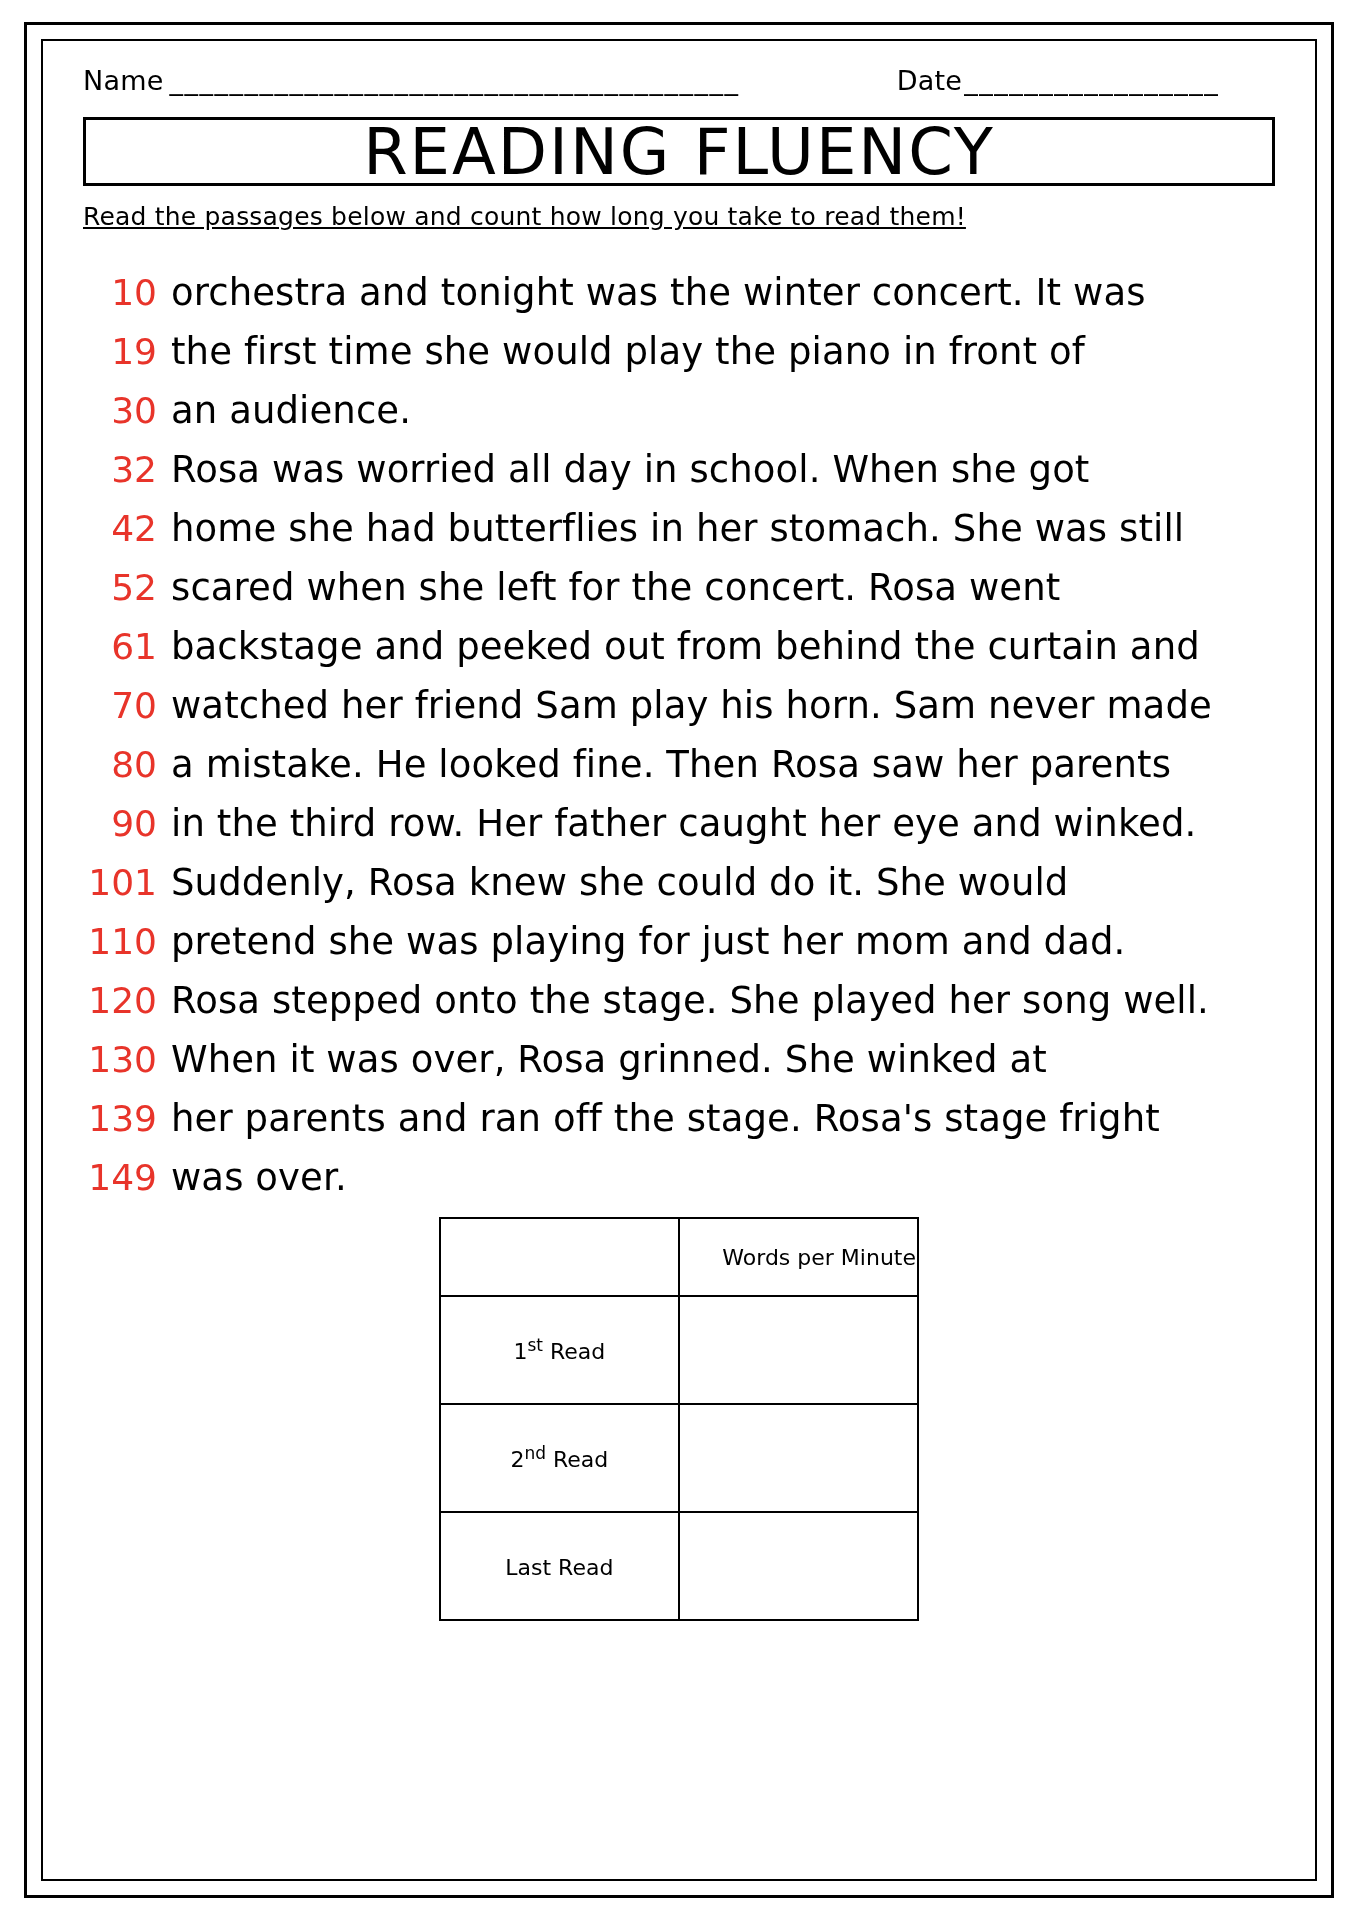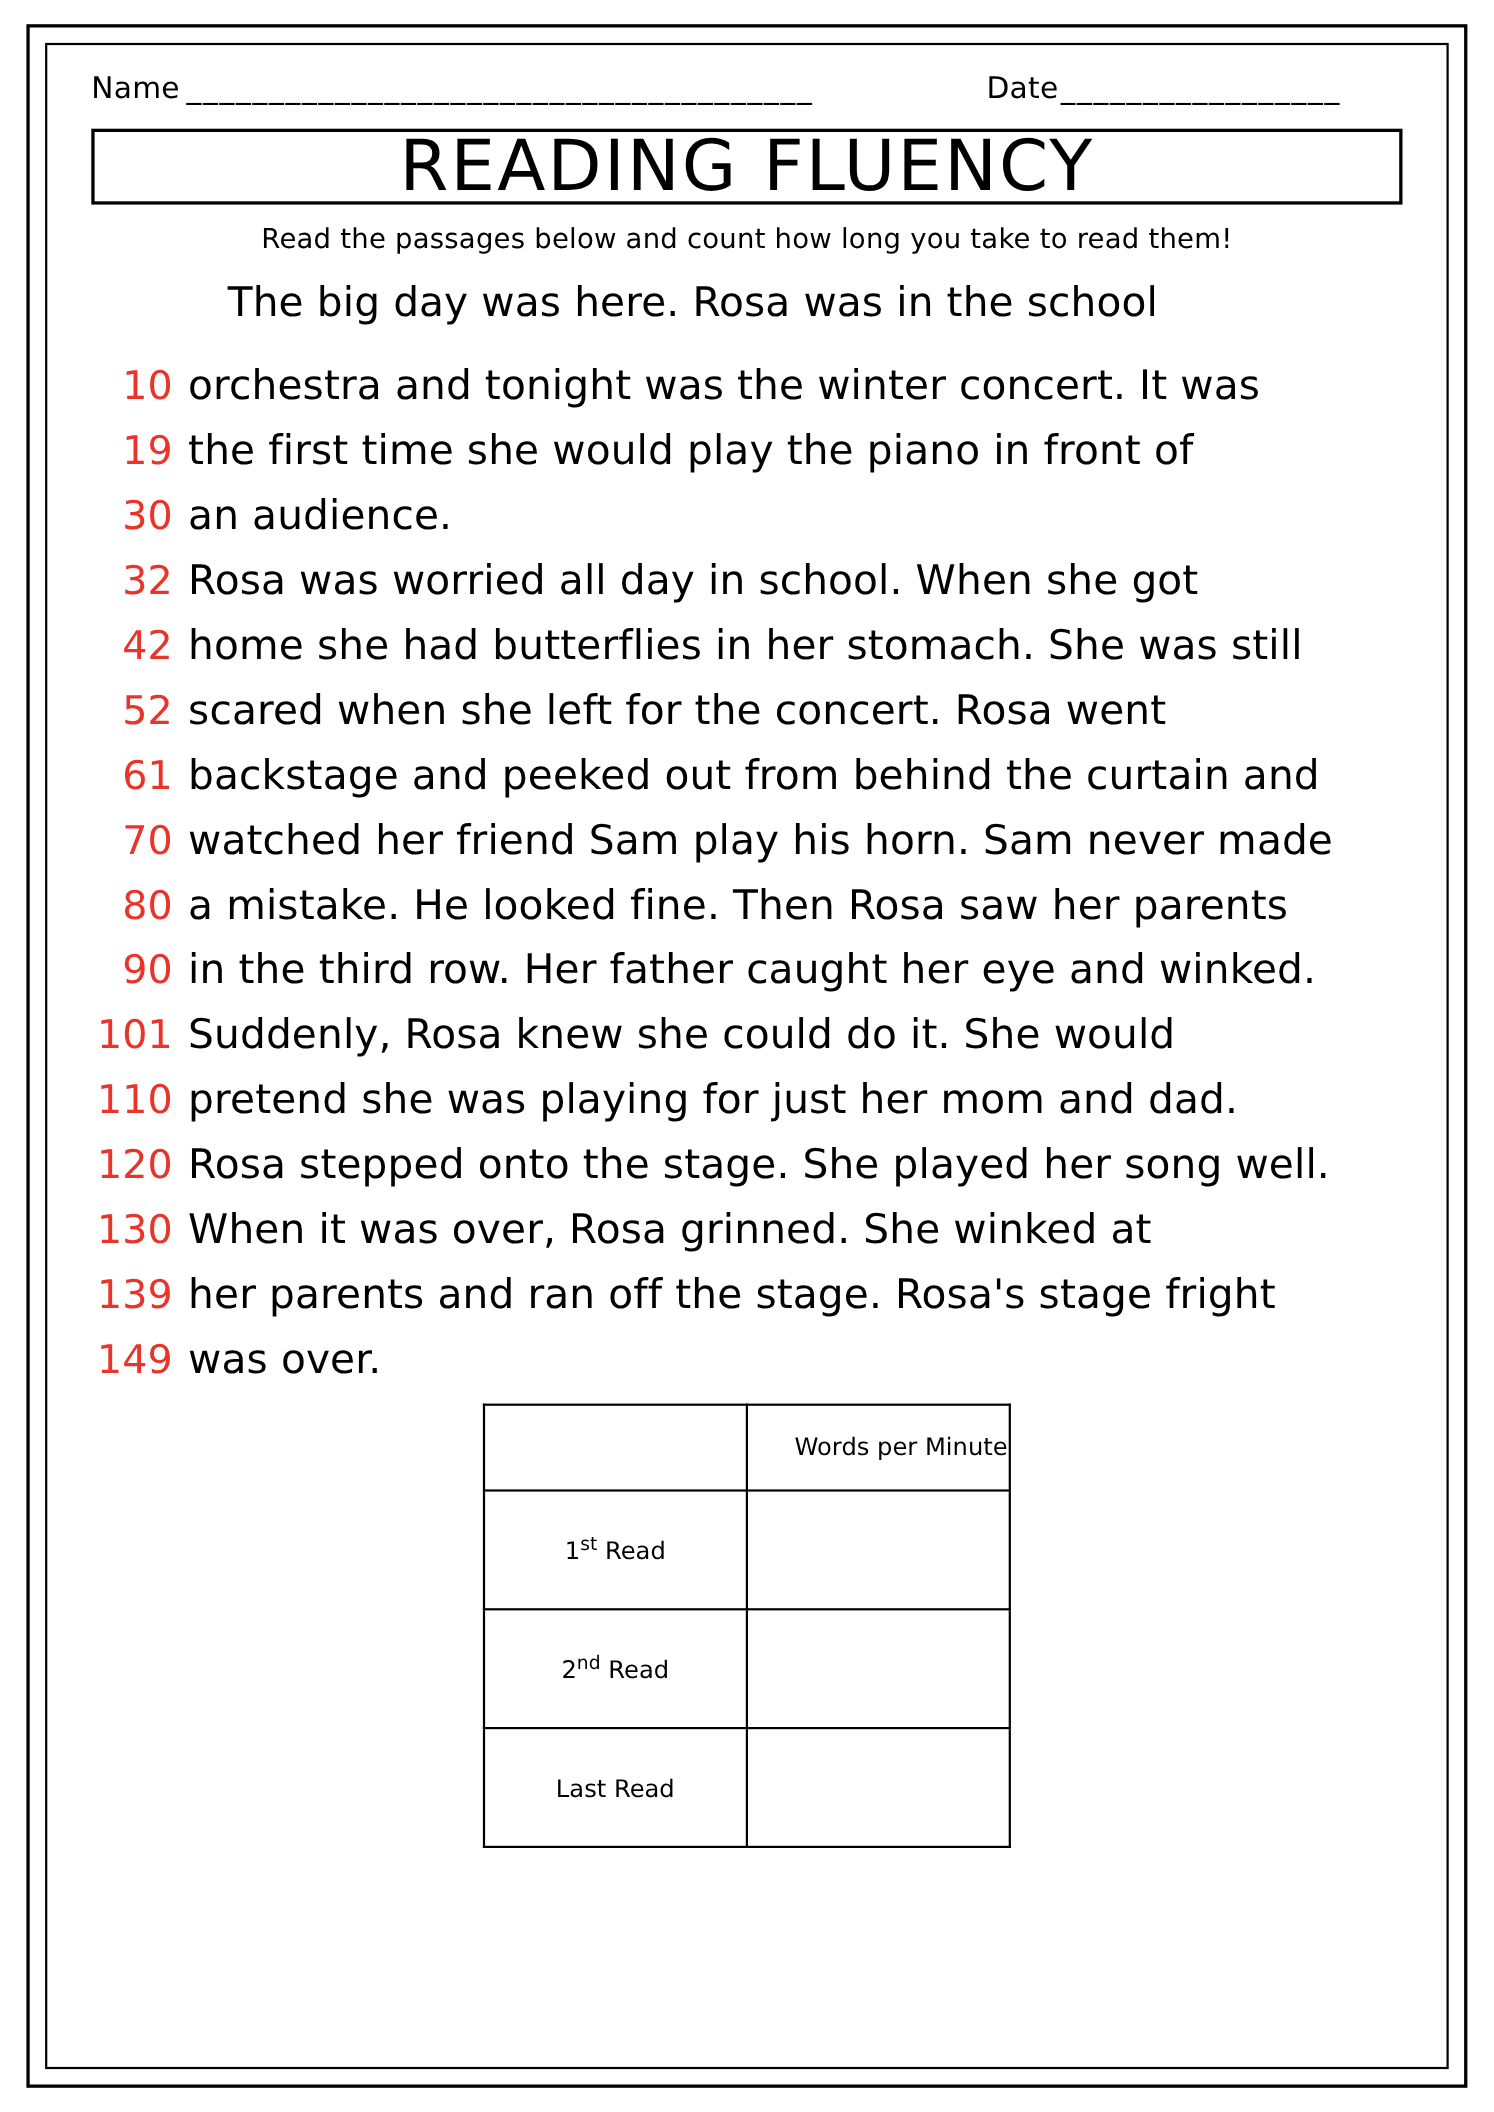--- a/index.html
+++ b/index.html
@@ -74,24 +74,24 @@
     box-sizing: border-box;
   }
   .title-box .title {
     font-size: 64px;
     letter-spacing: 2px;
     font-weight: 400;
     font-family: "DejaVu Sans", sans-serif;
   }
 
   .subtitle {
-    text-align: center;
     font-size: 25px;
     margin-top: 16px;
     letter-spacing: 0.2px;
+    text-decoration: underline;
   }
 
   .passage-title {
     text-align: center;
     font-size: 48px;
     margin-top: 26px;
     letter-spacing: 0.5px;
   }
 
   
@@ -161,24 +161,20 @@
       </div>
 
       <div class="title-box">
         <div class="title">READING FLUENCY</div>
       </div>
 
       <div class="subtitle">Read the passages below and count how long you take to read them!</div>
 
 
       <div class="passage">
-        <div class="line first">
-          <span class="count"></span>
-          <span class="text">The big day was here. Rosa was in the school</span>
-        </div>
         <div class="line">
           <span class="count">10</span>
           <span class="text">orchestra and tonight was the winter concert. It was</span>
         </div>
         <div class="line">
           <span class="count">19</span>
           <span class="text">the first time she would play the piano in front of</span>
         </div>
         <div class="line">
           <span class="count">30</span>

